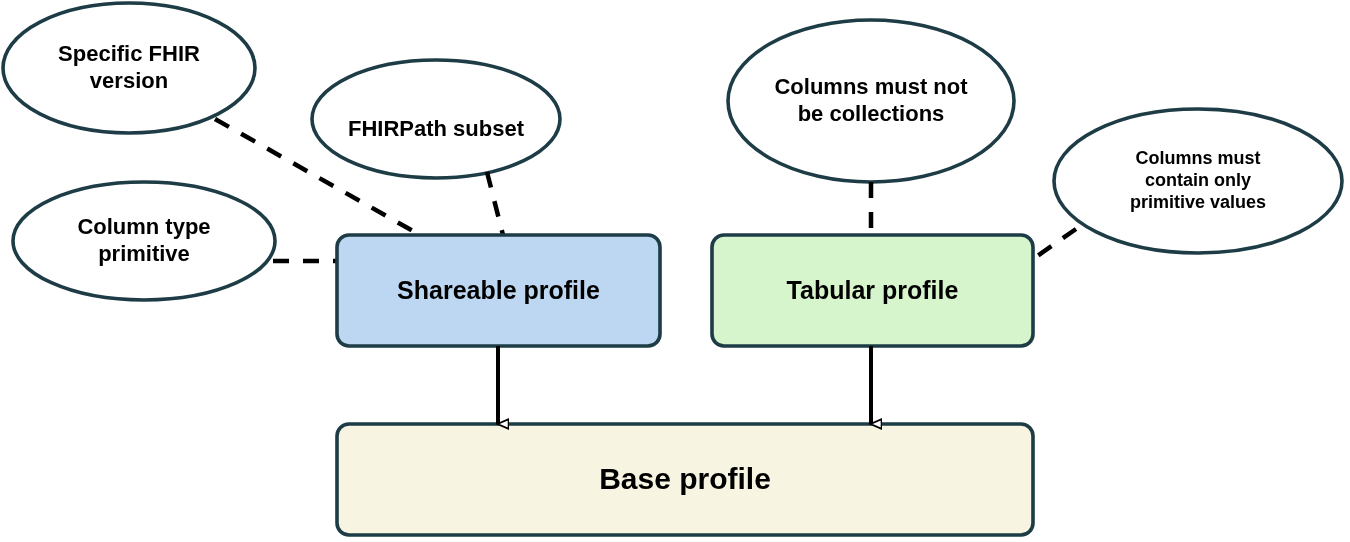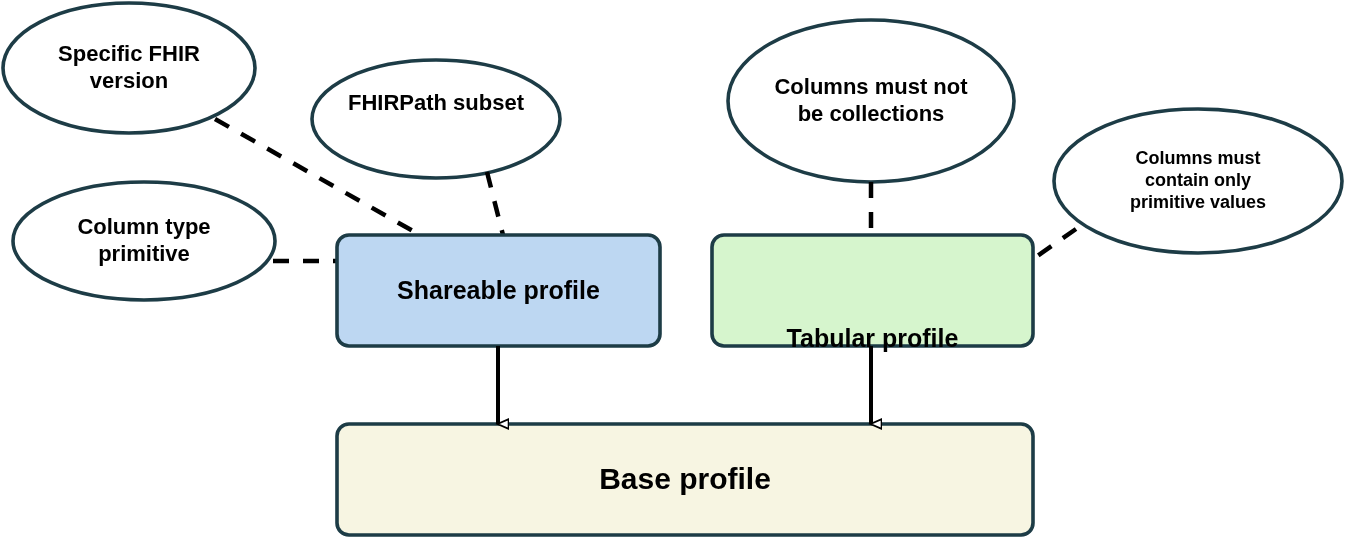--- a/index.html
+++ b/index.html
@@ -76,25 +76,25 @@
       </g>
     <g id="arrows-layer">
         <line x1="498" y1="346" x2="498" y2="424" stroke="#000000" stroke-width="4" marker-end="url(#hollow-triangle)"></line>
         <line x1="871" y1="346" x2="871" y2="424" stroke="#000000" stroke-width="4" marker-end="url(#hollow-triangle)"></line>
       </g>
   </svg>
 
   <div id="labels-layer">
       <div class="node-label ellipse-label" style="left: 3px; top: 3px; width: 252px; height: 130px;">Specific FHIR
 version</div>
-      <div class="node-label ellipse-label" style="left: 312px; top: 44px; width: 248px; height: 118px;">FHIRPath subset</div>
+      <div class="node-label ellipse-label" style="left: 312px; top: 70px; width: 248px; height: 118px;">FHIRPath subset</div>
       <div class="node-label ellipse-label" style="left: 13px; top: 182px; width: 262px; height: 118px;">Column type
 primitive</div>
       <div class="node-label ellipse-label" style="left: 728px; top: 20px; width: 286px; height: 162px;">Columns must not
 be collections</div>
       <div class="node-label ellipse-label small" style="left: 1054px; top: 109px; width: 288px; height: 144px;">Columns must
 contain only
 primitive values</div>
       <div class="node-label box-label" style="left: 337px; top: 235px; width: 323px; height: 111px;">Shareable profile</div>
-      <div class="node-label box-label" style="left: 712px; top: 235px; width: 321px; height: 111px; margin-top: 48px;">Tabular profile</div>
+      <div class="node-label box-label" style="left: 712px; top: 235px; width: 321px; height: 111px;">Tabular profile</div>
       <div class="node-label box-label base" style="left: 337px; top: 424px; width: 696px; height: 111px;">Base profile</div>
     </div>
 </div>
 
 </body></html>

